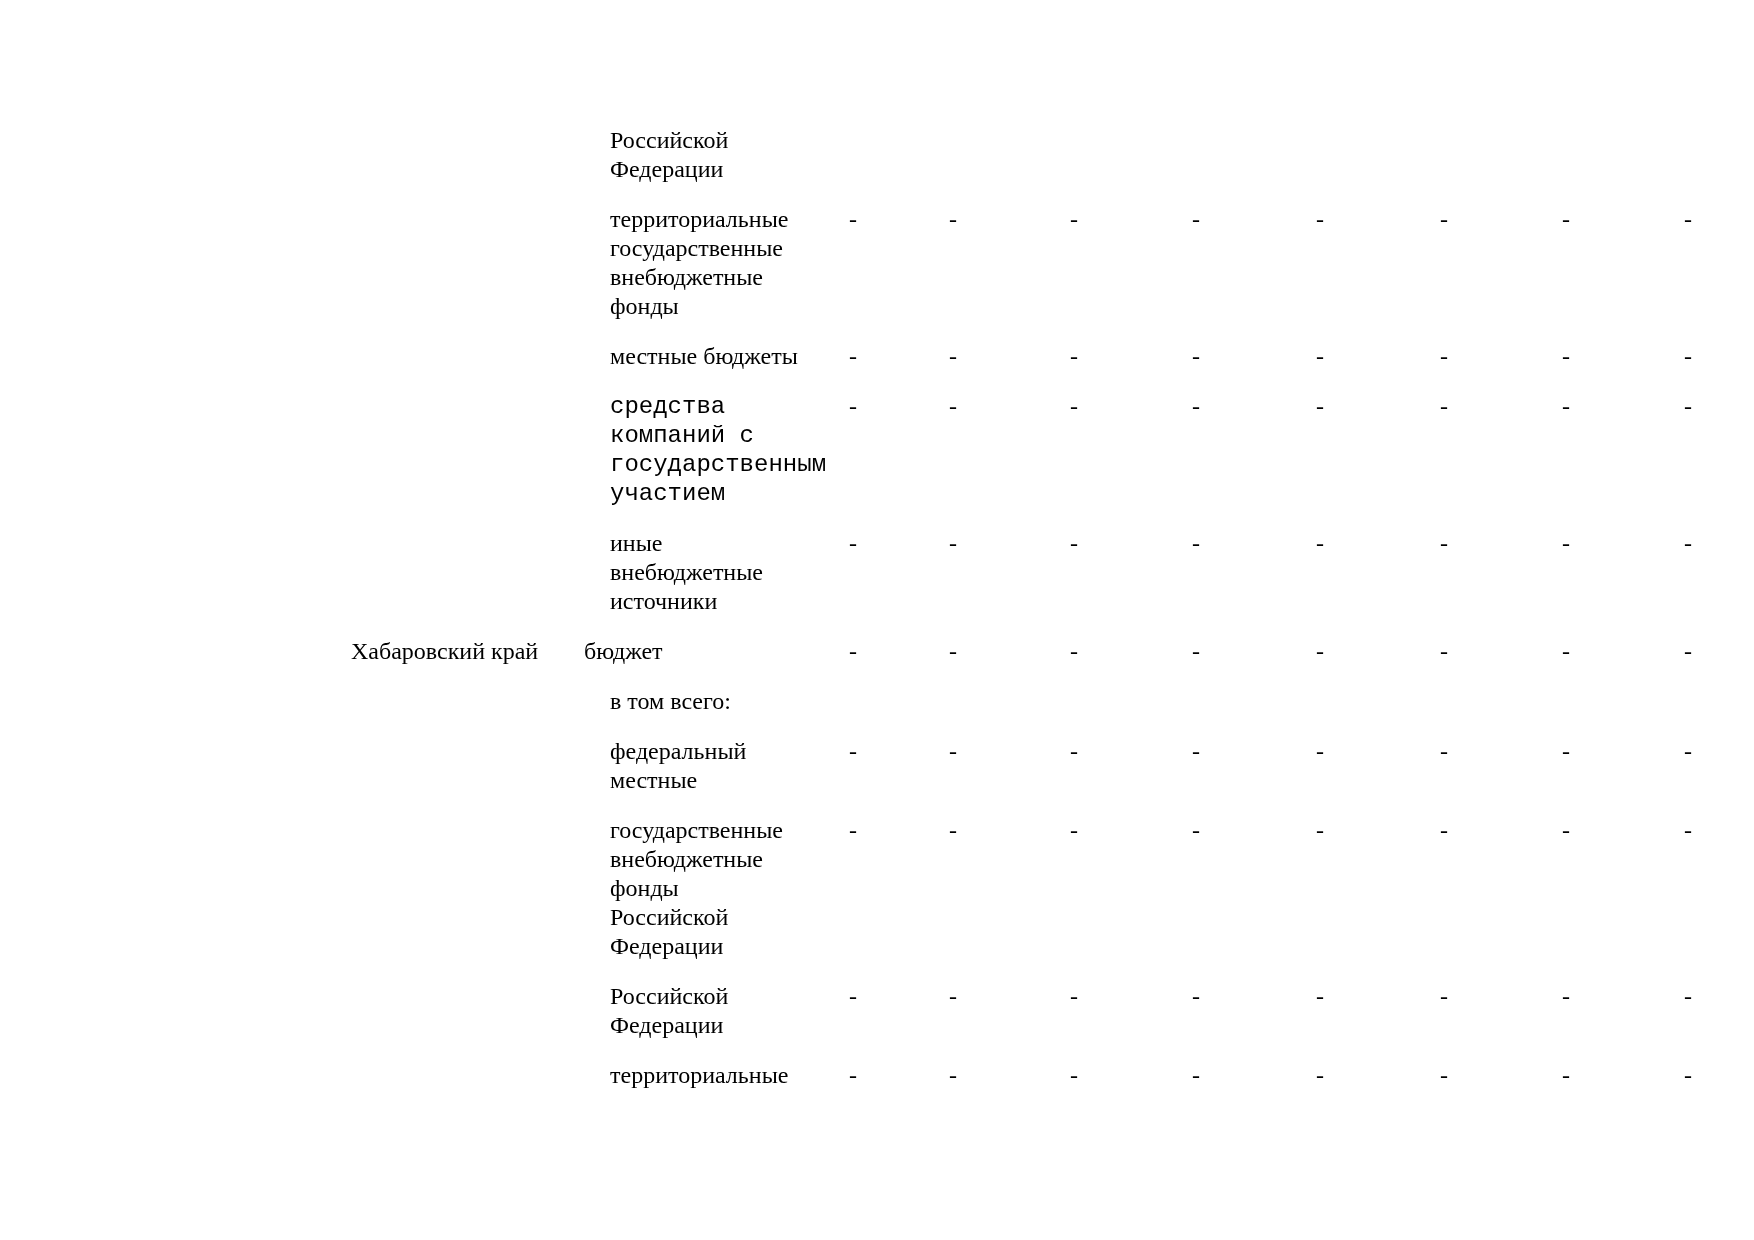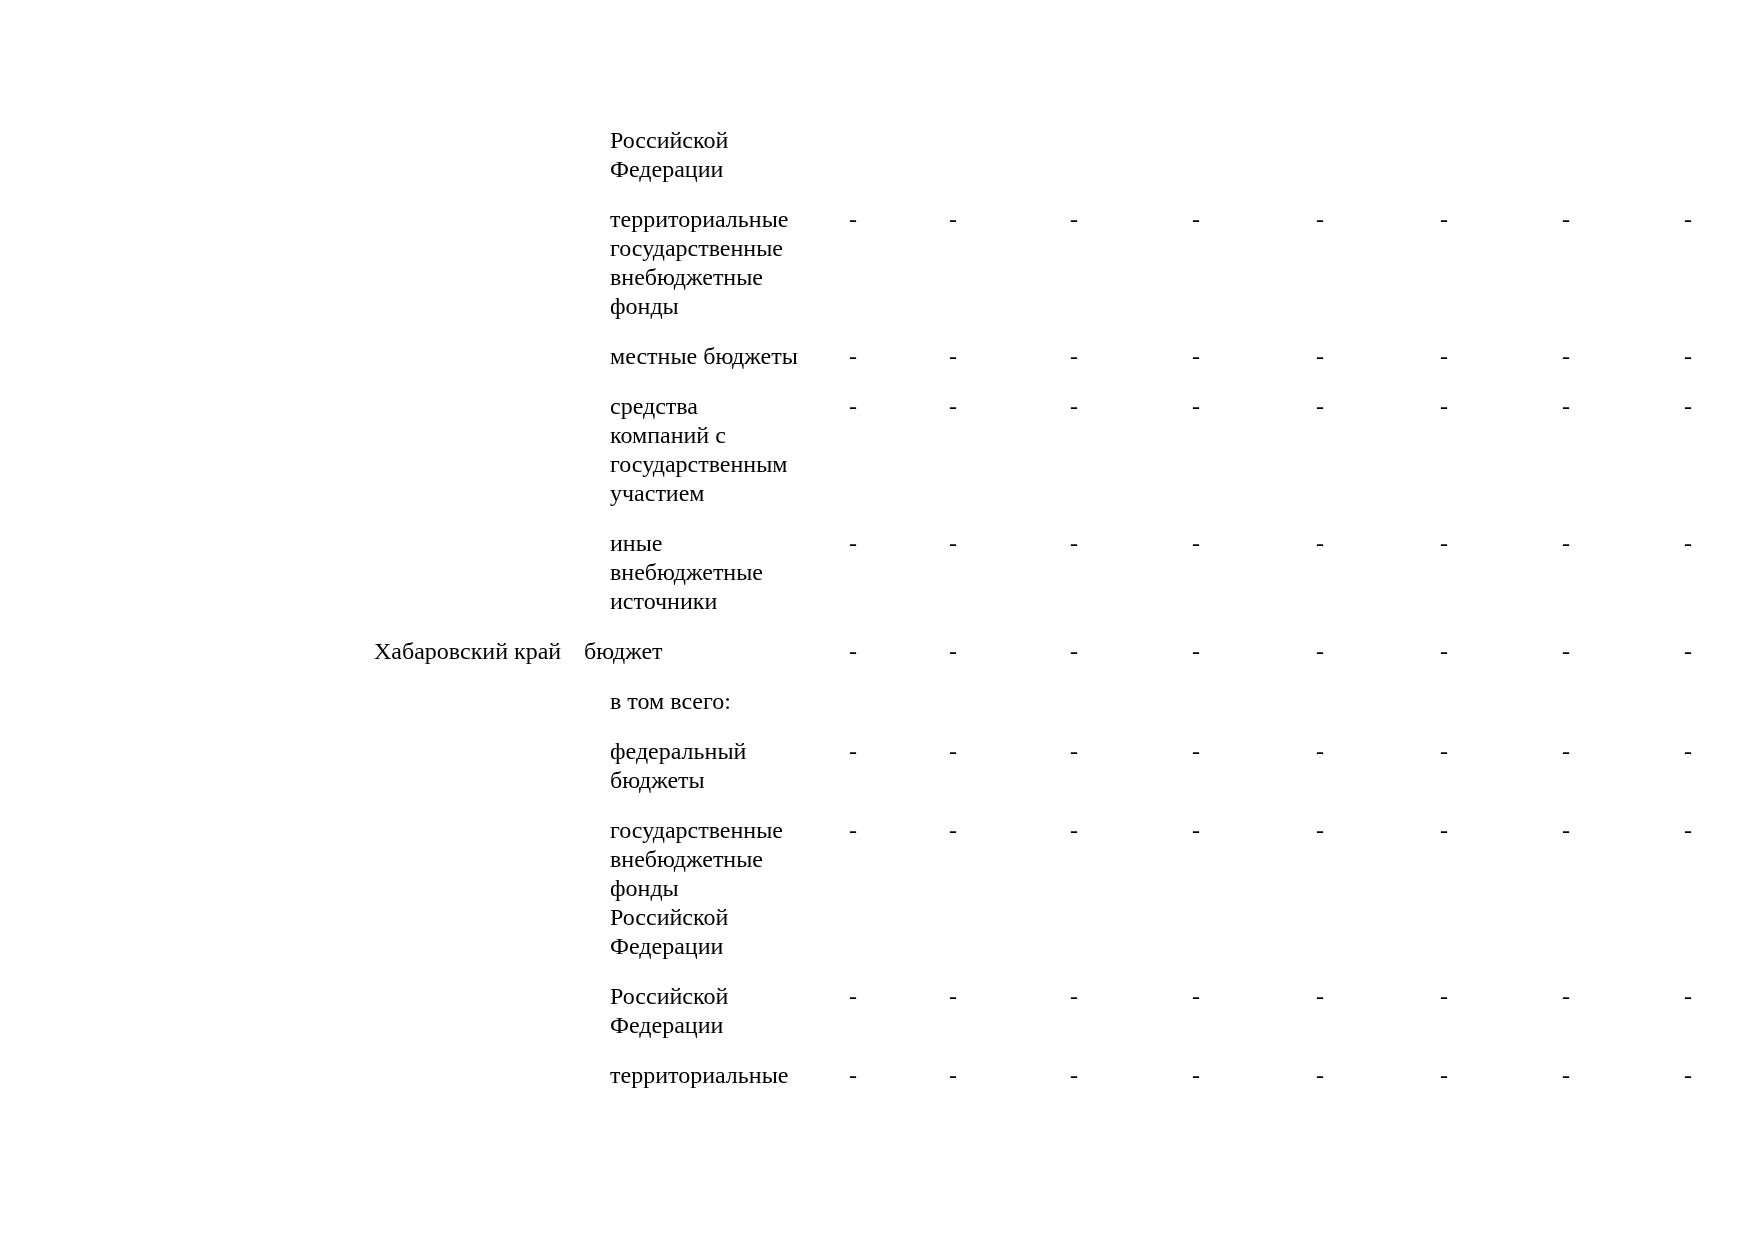--- a/index.html
+++ b/index.html
@@ -82,21 +82,21 @@
         <span class="val" style="left: 853px;">-</span>
         <span class="val" style="left: 953px;">-</span>
         <span class="val" style="left: 1074px;">-</span>
         <span class="val" style="left: 1196px;">-</span>
         <span class="val" style="left: 1320px;">-</span>
         <span class="val" style="left: 1444px;">-</span>
         <span class="val" style="left: 1566px;">-</span>
         <span class="val" style="left: 1688px;">-</span>
       </div>
       <div class="block">
-        <div class="label" style="margin-left: 610px;">
+        <div class="label" style="margin-left: 610px; font-family: Liberation Mono, monospace;">
           <div class="lline">средства</div>
           <div class="lline">компаний с</div>
           <div class="lline">государственным</div>
           <div class="lline">участием</div>
         </div>
         <span class="val" style="left: 853px;">-</span>
         <span class="val" style="left: 953px;">-</span>
         <span class="val" style="left: 1074px;">-</span>
         <span class="val" style="left: 1196px;">-</span>
         <span class="val" style="left: 1320px;">-</span>
@@ -113,42 +113,42 @@
         <span class="val" style="left: 853px;">-</span>
         <span class="val" style="left: 953px;">-</span>
         <span class="val" style="left: 1074px;">-</span>
         <span class="val" style="left: 1196px;">-</span>
         <span class="val" style="left: 1320px;">-</span>
         <span class="val" style="left: 1444px;">-</span>
         <span class="val" style="left: 1566px;">-</span>
         <span class="val" style="left: 1688px;">-</span>
       </div>
       <div class="block">
-        <span class="region" style="left: 374px;">Хабаровский край</span>
+        <span class="region" style="left: 351px;">Хабаровский край</span>
         <div class="label" style="margin-left: 584px;">
           <div class="lline">бюджет</div>
         </div>
         <span class="val" style="left: 853px;">-</span>
         <span class="val" style="left: 953px;">-</span>
         <span class="val" style="left: 1074px;">-</span>
         <span class="val" style="left: 1196px;">-</span>
         <span class="val" style="left: 1320px;">-</span>
         <span class="val" style="left: 1444px;">-</span>
         <span class="val" style="left: 1566px;">-</span>
         <span class="val" style="left: 1688px;">-</span>
       </div>
       <div class="block">
         <div class="label" style="margin-left: 610px;">
           <div class="lline">в том всего:</div>
         </div>
       </div>
       <div class="block">
         <div class="label" style="margin-left: 610px;">
           <div class="lline">федеральный</div>
-          <div class="lline">бюджеты</div>
+          <div class="lline">местные</div>
         </div>
         <span class="val" style="left: 853px;">-</span>
         <span class="val" style="left: 953px;">-</span>
         <span class="val" style="left: 1074px;">-</span>
         <span class="val" style="left: 1196px;">-</span>
         <span class="val" style="left: 1320px;">-</span>
         <span class="val" style="left: 1444px;">-</span>
         <span class="val" style="left: 1566px;">-</span>
         <span class="val" style="left: 1688px;">-</span>
       </div>

